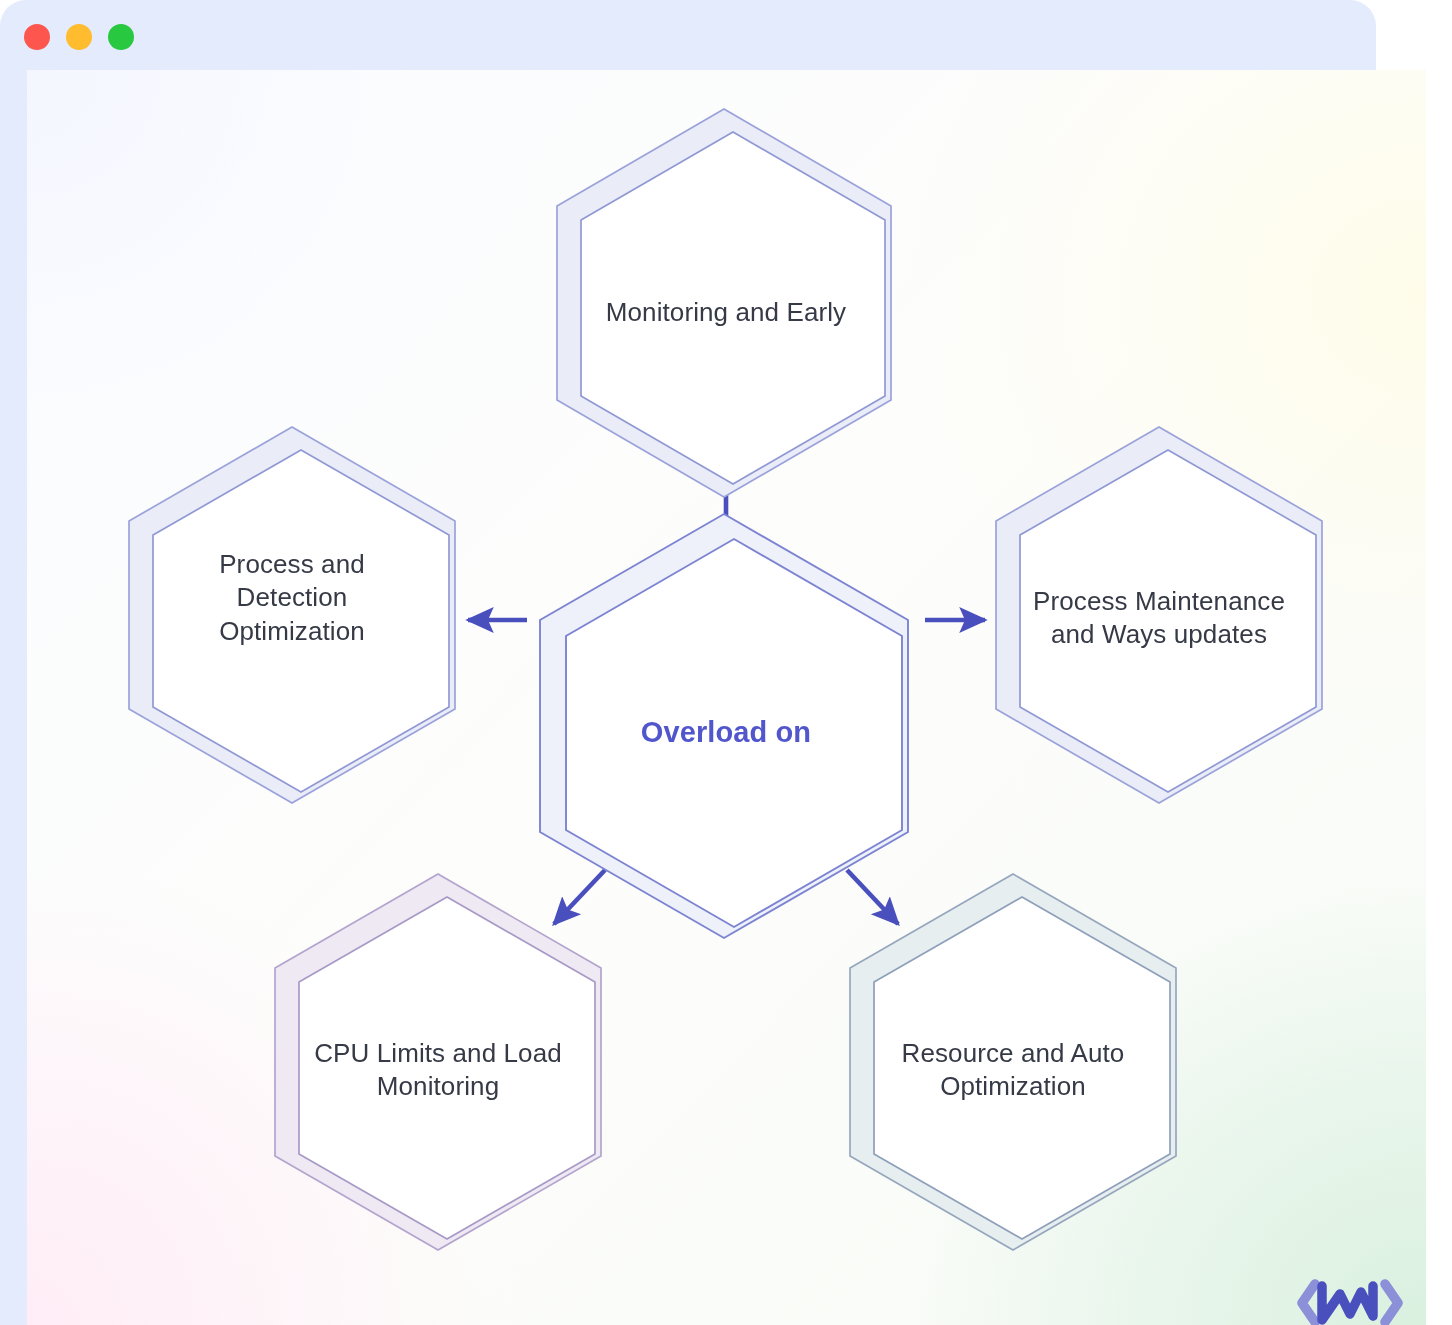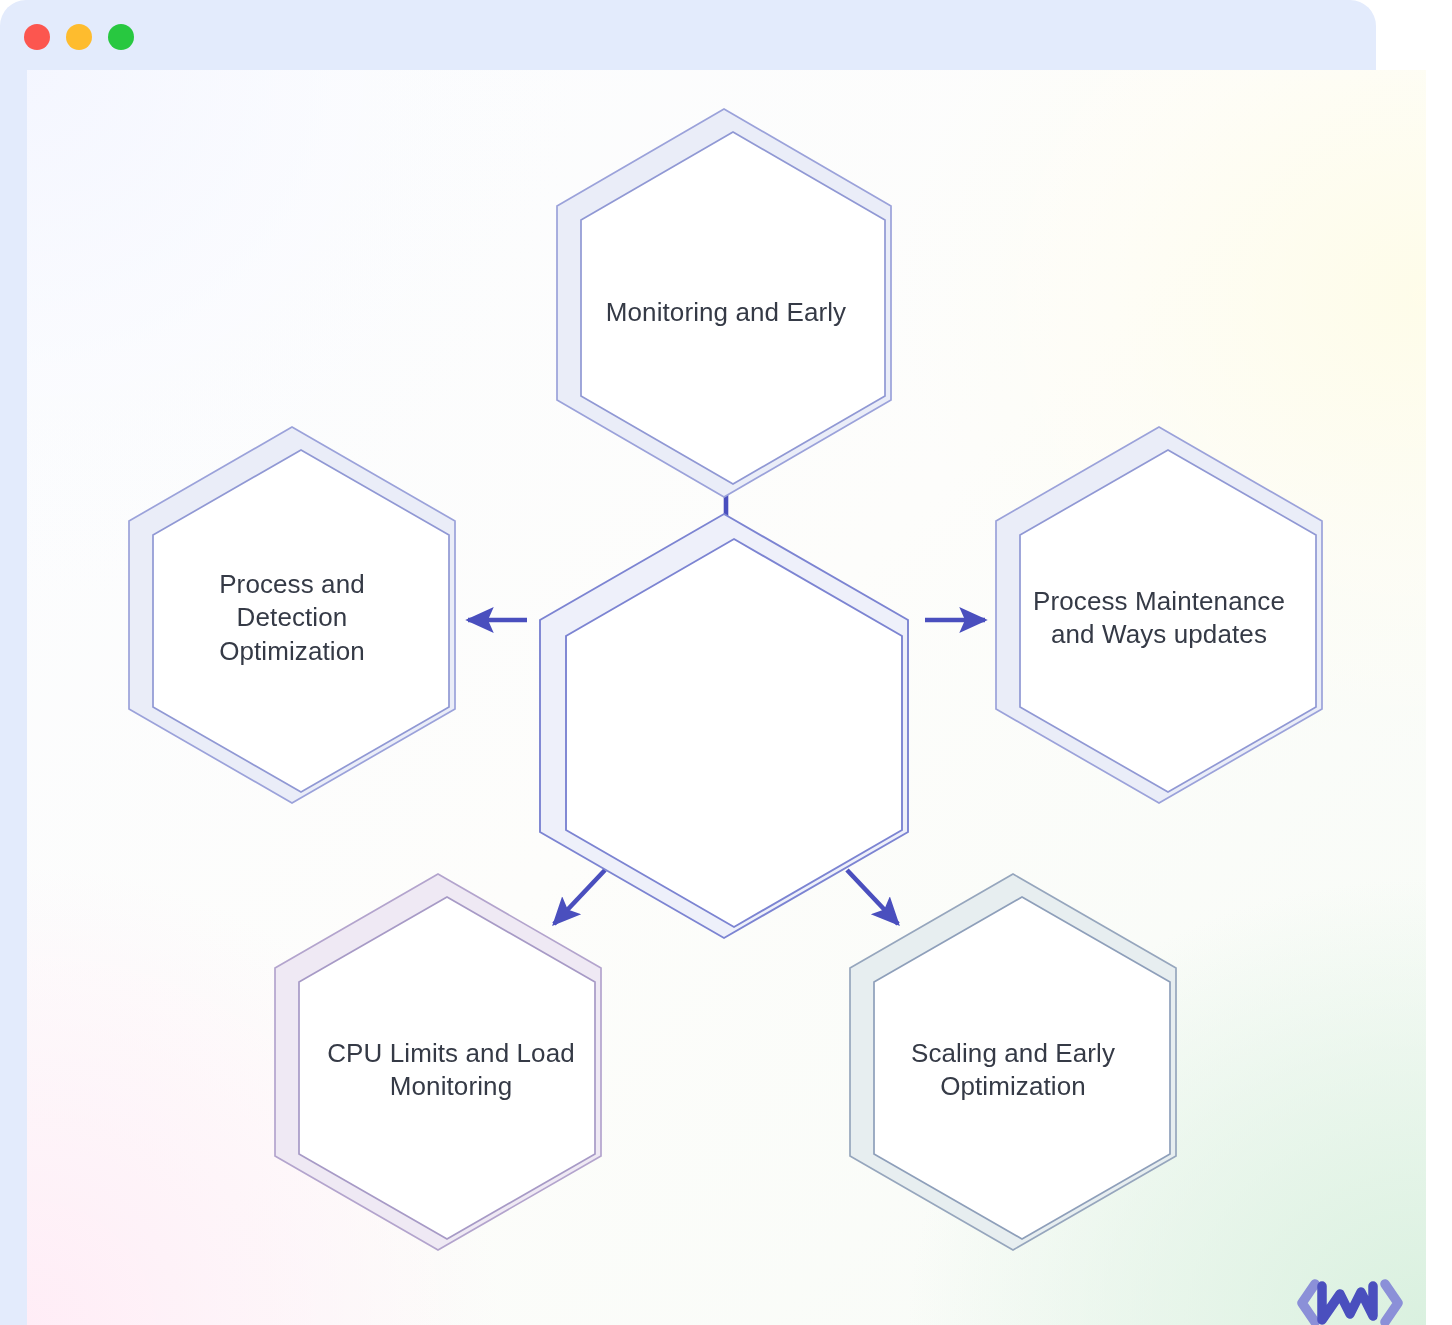--- a/index.html
+++ b/index.html
@@ -152,41 +152,42 @@
       <g>
         <polygon points="986,804 1149,898 1149,1086 986,1180 823,1086 823,898" fill="#e7eef0" stroke="#96a6bd" stroke-width="1.7"></polygon>
         <polygon points="995,827 1143,912 1143,1084 995,1169 847,1084 847,912" fill="#ffffff" stroke="#8e9fba" stroke-width="1.7"></polygon>
       </g>
     </svg>
 
     <div class="node-label" style="left:699px; top:243px;">
       <div>Monitoring and Early</div>
     </div>
 
-    <div class="node-label" style="left:265px; top:548px;">
+    <div class="node-label" style="left:265px; top:528px;">
       <div>Process and</div>
       <div>Detection</div>
       <div>Optimization</div>
     </div>
 
     <div class="node-label" style="left:1132px; top:548px;">
       <div>Process Maintenance</div>
       <div>and Ways updates</div>
     </div>
 
     <div class="node-label center" style="left:699px; top:662px;">
+      <div>Overload on</div>
     </div>
 
-    <div class="node-label" style="left:411px; top:1000px;margin-left:13px;">
+    <div class="node-label" style="left:411px; top:1000px;">
       <div>CPU Limits and Load</div>
       <div>Monitoring</div>
     </div>
 
     <div class="node-label" style="left:986px; top:1000px;">
-      <div>Scaling and Early</div>
+      <div>Resource and Auto</div>
       <div>Optimization</div>
     </div>
 
     <svg id="brand-logo" viewBox="0 0 110 62">
       <path d="M20 12 L7 31 L20 50" fill="none" stroke="#8b90d8" stroke-width="9.5" stroke-linecap="round" stroke-linejoin="round"></path>
       <path d="M90 12 L103 31 L90 50" fill="none" stroke="#8b90d8" stroke-width="9.5" stroke-linecap="round" stroke-linejoin="round"></path>
       <path d="M27 14 L27 48 L45 22 L55 42 L66 20 L78 44 L78 14" fill="none" stroke="#4a4fbe" stroke-width="9.5" stroke-linecap="round" stroke-linejoin="round"></path>
     </svg>
 
   </div>

